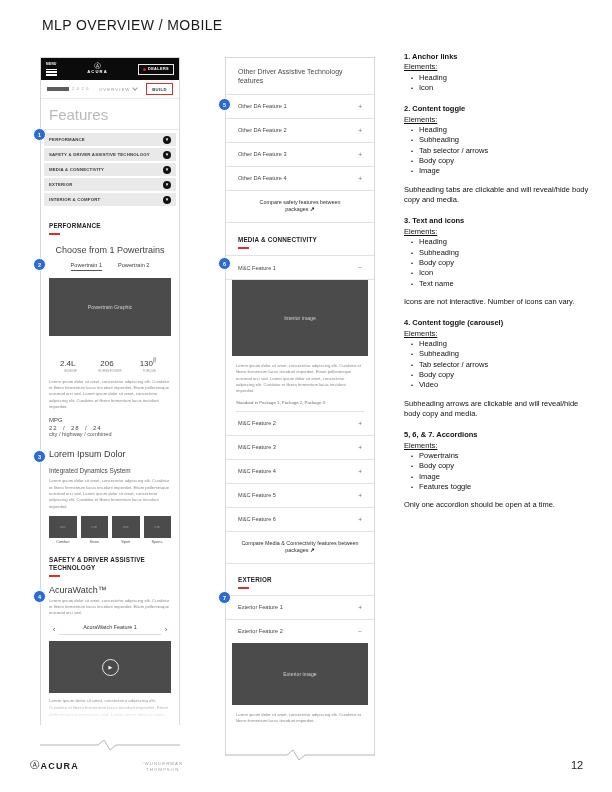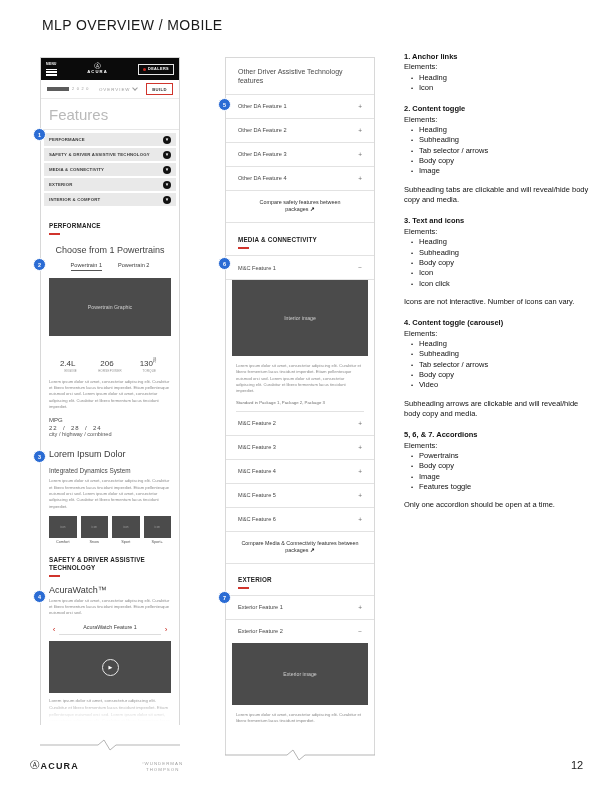--- a/index.html
+++ b/index.html
@@ -112,21 +112,21 @@
   .avail{font-size:4.3px;color:#6d6d6d;margin:5px 10px 0;padding-bottom:6px;border-bottom:1px solid #e2e2e2;}
 
   
   .callout{position:absolute;width:11px;height:11px;border-radius:50%;background:#2b6cd4;border:1px solid #fff;
            color:#fff;font-size:5.5px;font-weight:bold;display:flex;align-items:center;justify-content:center;z-index:5;}
 
   
   .annotations{position:absolute;left:404px;top:52px;width:186px;font-size:7.5px;line-height:1.38;color:#111;}
   .ann{margin-bottom:11px;}
   .ann-title{font-weight:bold;}
-  .ann-el{ }
+  .ann-el{ text-decoration:underline;}
   .ann-li{padding-left:15px;position:relative;}
   .ann-li::before{content:"•";position:absolute;left:7px;font-size:6px;top:1px;}
   .ann-note{margin-top:8px;}
 
   
   .footer-brand{position:absolute;left:30px;top:759px;display:flex;align-items:center;gap:1px;color:#1c1c1c;}
   .footer-brand .fa{font-size:9.5px;}
   .footer-brand .fn{font-size:9px;font-weight:bold;letter-spacing:1.2px;}
   .footer-agency{position:absolute;left:142px;top:761px;font-size:4.4px;color:#9f9f9f;letter-spacing:1px;line-height:1.35;}
   .footer-agency .star{font-size:4px;vertical-align:top;}
@@ -399,21 +399,21 @@
     <div class="ann-li">Image</div>
     <div class="ann-note">Subheading tabs are clickable and will reveal/hide body copy and media.</div>
   </div>
   <div class="ann">
     <div class="ann-title">3. Text and icons</div>
     <div class="ann-el">Elements:</div>
     <div class="ann-li">Heading</div>
     <div class="ann-li">Subheading</div>
     <div class="ann-li">Body copy</div>
     <div class="ann-li">Icon</div>
-    <div class="ann-li">Icon click</div>
+    <div class="ann-li">Text name</div>
     <div class="ann-note">Icons are not interactive. Number of icons can vary.</div>
   </div>
   <div class="ann">
     <div class="ann-title">4. Content toggle (carousel)</div>
     <div class="ann-el">Elements:</div>
     <div class="ann-li">Heading</div>
     <div class="ann-li">Subheading</div>
     <div class="ann-li">Tab selector / arrows</div>
     <div class="ann-li">Body copy</div>
     <div class="ann-li">Video</div>

